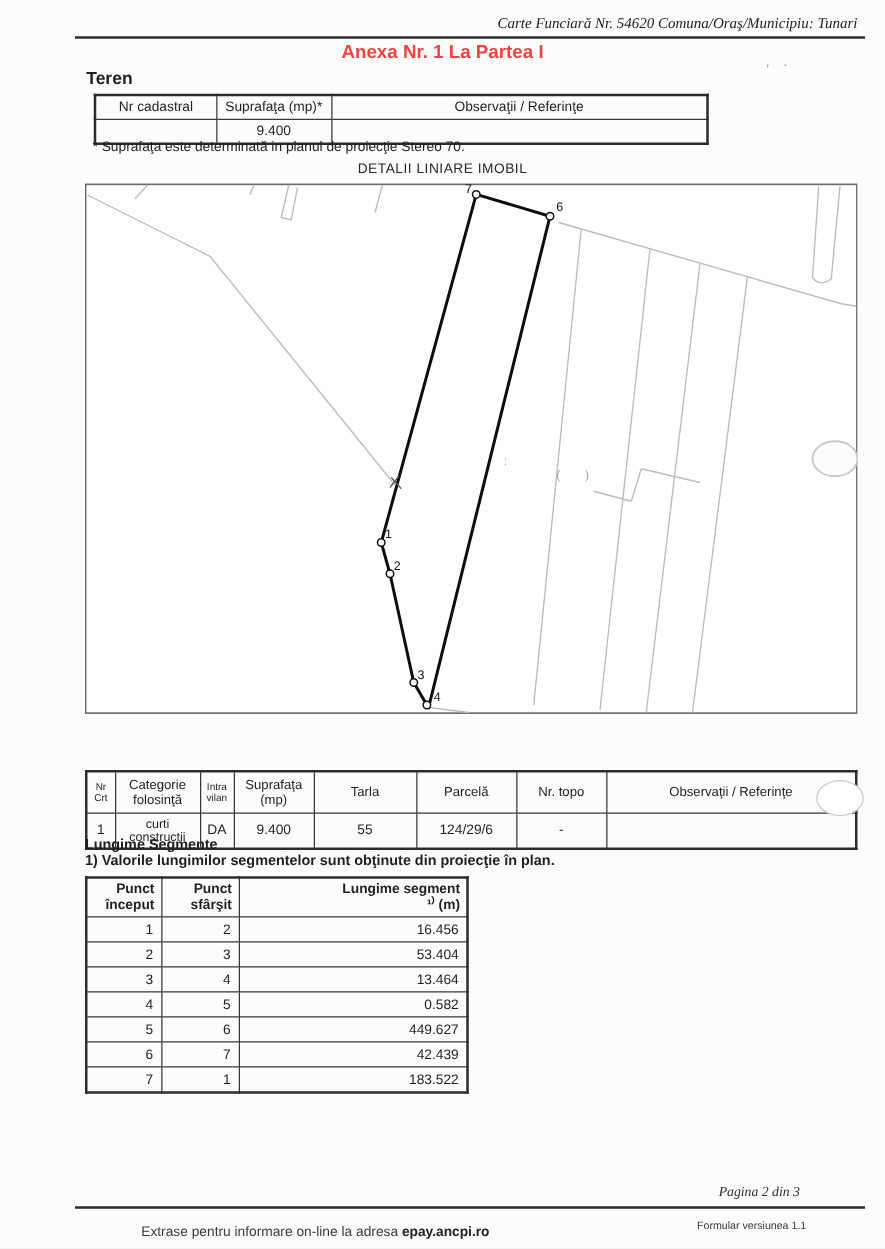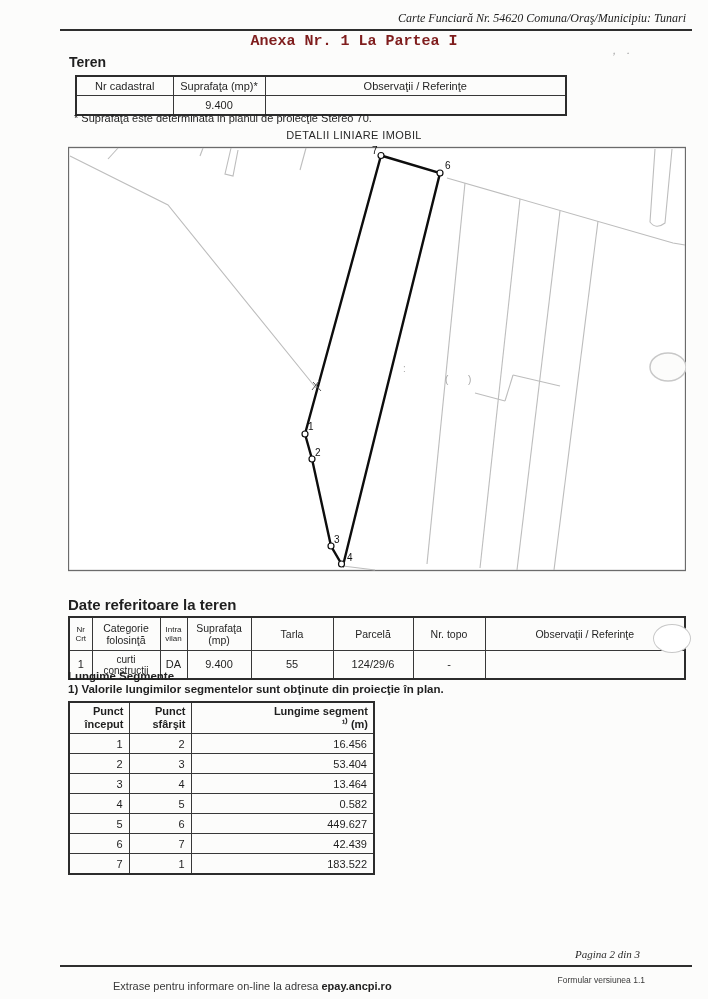--- a/index.html
+++ b/index.html
@@ -4,21 +4,21 @@
 <style>
   html,body{margin:0;padding:0;background:#e8e8e8;}
   .page{position:relative;width:708px;height:999px;background:#fcfcfb;
         font-family:"Liberation Sans",sans-serif;color:#1f1f1f;overflow:hidden;margin:0 auto;}
   .abs{position:absolute;}
 
   
   .header-note{top:11px;right:22px;font-family:"Liberation Serif",serif;font-style:italic;font-size:12px;color:#222;}
   .rule{height:2px;background:#2e2e2e;}
   .rule1{left:60px;top:29px;width:632px;}
-  .page-title{top:33px;left:0;width:100%;text-align:center;font-weight:bold;font-size:15px;color:#7f1d1d;font-family:Liberation Mono, monospace;}
+  .page-title{top:33px;left:0;width:100%;text-align:center;font-weight:bold;font-size:15px;color:#ef4444;}
   .corner-marks{top:44px;left:613px;color:#999;font-size:11px;font-style:italic;letter-spacing:4px;}
 
   
   .h-teren{left:69px;top:54px;font-weight:bold;font-size:14px;}
   .h-date{left:68px;top:596px;font-weight:bold;font-size:15px;}
   .h-lungime{left:68px;top:670px;font-weight:bold;font-size:11.5px;}
   .h-lungime-note{left:68px;top:683px;font-weight:bold;font-size:11.5px;}
   .map-title{top:129px;left:0;width:100%;text-align:center;font-size:11px;letter-spacing:.4px;color:#2a2a2a;}
   .footnote{left:74px;top:112px;font-size:11px;}
 
@@ -135,21 +135,20 @@
       <text x="377" y="23">6</text>
       <text x="240" y="284">1</text>
       <text x="247" y="310">2</text>
       <text x="266" y="397">3</text>
       <text x="279" y="415">4</text>
     </g>
 
     <ellipse cx="600" cy="221" rx="18" ry="14" fill="#fcfcfb" stroke="#c8c8c8" stroke-width="1.5"></ellipse>
   </svg>
 
-  <div class="abs h-date">Date referitoare la teren</div>
 
   <table class="abs t-date">
     <colgroup>
       <col style="width:23px">
         <col style="width:68px">
         <col style="width:27px">
         <col style="width:64px">
       <col style="width:82px">
         <col style="width:80px">
         <col style="width:72px">

